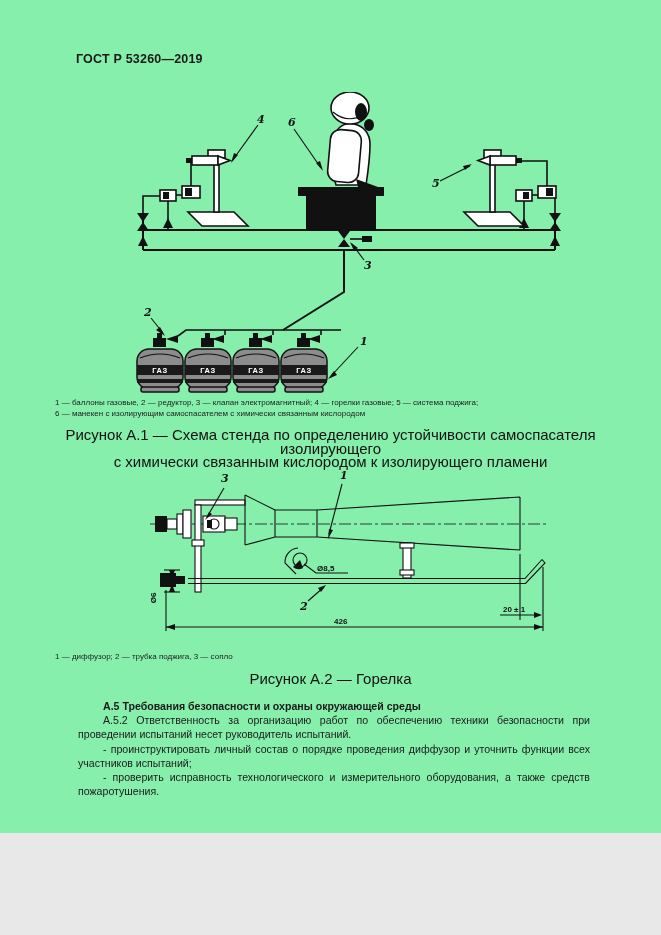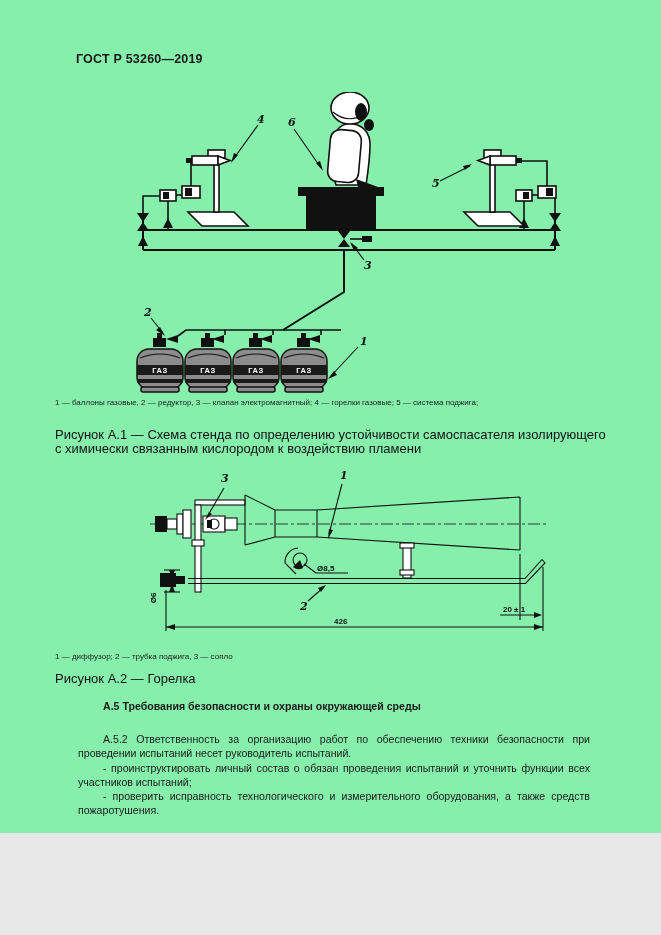--- a/index.html
+++ b/index.html
@@ -5,26 +5,26 @@
   html,body{margin:0;padding:0;background:#e8e8e8;}
   .page{position:relative;width:661px;height:833px;background:#86efac;margin:0 auto;
         font-family:"Liberation Sans",sans-serif;color:#1a1a1a;overflow:hidden;}
   .header{position:absolute;left:76px;top:52px;font-size:12.5px;font-weight:bold;letter-spacing:.2px;}
   .fig{position:absolute;}
   .fig1{left:126px;top:92px;}
   .fig2{left:148px;top:464px;}
   .legend{position:absolute;left:55px;right:55px;text-align:left;font-size:8px;line-height:11px;color:#1c1c1c;}
   .legend1{top:397px;}
   .legend2{top:651px;}
-  .caption{position:absolute;left:55px;right:55px;font-size:13px;line-height:13.5px;color:#111;}
+  .caption{position:absolute;left:55px;right:55px;text-align:center;font-size:15px;line-height:13.5px;color:#111;}
   .caption1{top:428px;}
   .caption2{top:672px;}
   .bodytext{position:absolute;left:78px;width:512px;top:699px;font-size:10.6px;line-height:14.2px;text-align:justify;}
   .bodytext p{margin:0;text-indent:25px;}
-  .bodytext p.head{font-weight:bold;margin-bottom:19px;}
+  .bodytext p.head{font-weight:bold;margin-bottom:0;}
   .pagenum{position:absolute;left:78px;top:841px;font-size:10.5px;text-decoration:underline;}
   
   .pipe{stroke:#111;stroke-width:2;fill:none;}
   .thin{stroke:#111;stroke-width:1.6;fill:none;}
   .fine{stroke:#111;stroke-width:1.1;fill:none;}
   .wfill{fill:#fff;stroke:#111;stroke-width:1.6;}
   .wfine{fill:#fff;stroke:#111;stroke-width:1.1;}
   .blk{fill:#111;stroke:none;}
   .gry{fill:#8c8c8c;stroke:#111;stroke-width:1.5;}
   .band{fill:#1a1a1a;}
@@ -194,24 +194,25 @@
     <text class="co" x="131" y="31">4</text>
     <text class="co" x="162" y="34">6</text>
     <text class="co" x="306" y="95">5</text>
     <text class="co" x="238" y="177">3</text>
     <text class="co" x="18" y="224">2</text>
     <text class="co" x="234" y="253">1</text>
   </svg>
 
   <div class="legend legend1">
     <div>1 — баллоны газовые, 2 — редуктор, 3 — клапан электромагнитный; 4 — горелки газовые; 5 — система поджига;</div>
+    <div>6 — манекен с изолирующим самоспасателем с химически связанным кислородом</div>
   </div>
   <div class="caption caption1">
     <div>Рисунок А.1 — Схема стенда по определению устойчивости самоспасателя изолирующего</div>
-    <div>с химически связанным кислородом к воздействию пламени</div>
+    <div>с химически связанным кислородом к изолирующего пламени</div>
   </div>
 
   <svg class="fig fig2" width="400" height="172" viewBox="0 0 400 172">
 
     <line class="cl" x1="2" y1="60" x2="398" y2="60"></line>
 
     <g>
       <rect class="blk" x="7" y="52" width="12" height="16"></rect>
       <rect class="wfine" x="19" y="55" width="10" height="10"></rect>
       <rect class="wfine" x="29" y="50" width="6" height="20"></rect>
@@ -285,19 +286,19 @@
     <text class="co" x="73" y="18">3</text>
     <text class="co" x="152" y="146">2</text>
   </svg>
 
   <div class="legend legend2">1 — диффузор; 2 — трубка поджига, 3 — сопло</div>
   <div class="caption caption2">Рисунок А.2 — Горелка</div>
 
   <div class="bodytext">
     <p class="head">А.5 Требования безопасности и охраны окружающей среды</p>
     <p>А.5.2 Ответственность за организацию работ по обеспечению техники безопасности при проведении испытаний несет руководитель испытаний.</p>
-    <p>- проинструктировать личный состав о обязан проведения испытаний и уточнить функции всех участников испытаний;</p>
+    <p>- проинструктировать личный состав о порядке проведения диффузор и уточнить функции всех участников испытаний;</p>
     <p>- проверить исправность технологического и измерительного оборудования, а также средств пожаротушения.</p>
   </div>
 
   <div class="pagenum">20</div>
 
 </div>
 
 </body></html>

